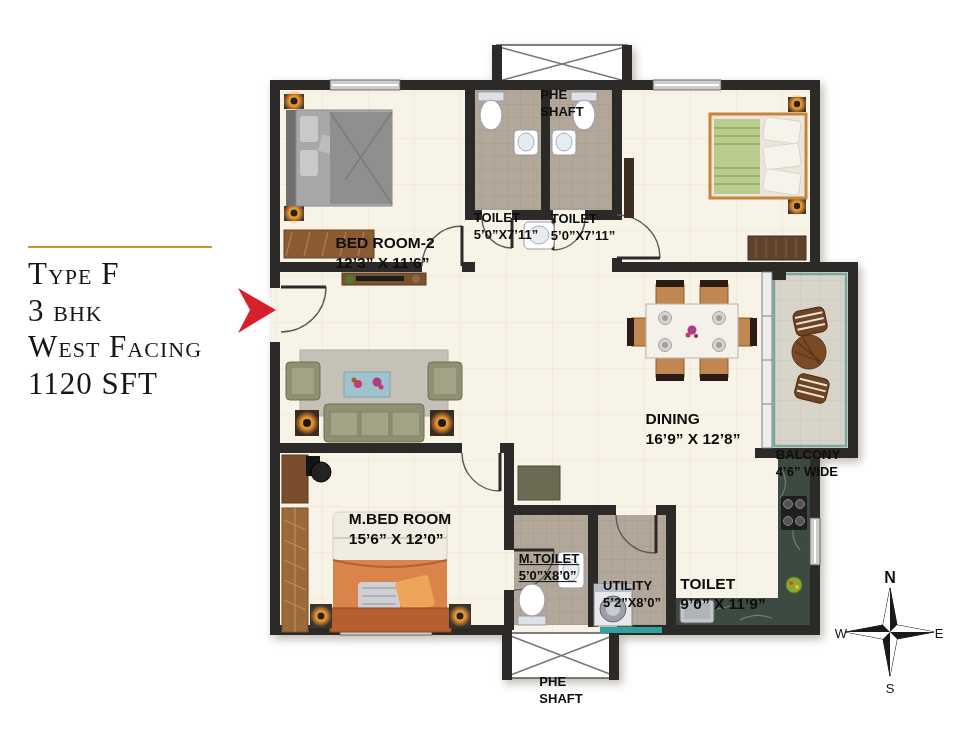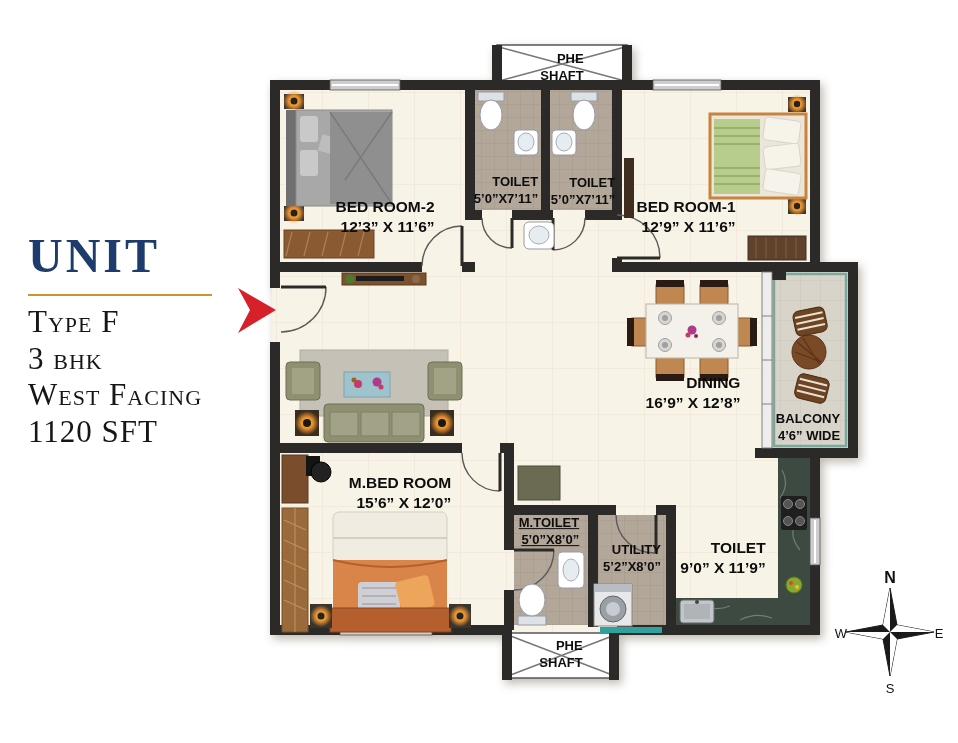--- a/index.html
+++ b/index.html
@@ -6,40 +6,39 @@
   .canvas{position:relative;width:958px;height:743px;background:#ffffff;overflow:hidden;
           font-family:"Liberation Sans",sans-serif;}
   
   .info{position:absolute;left:28px;top:232px;width:230px;}
   .unit-title{margin:0;font-family:"Liberation Serif",serif;font-weight:600;
               font-size:48px;line-height:1;color:#1d3c6d;letter-spacing:3px;}
   .gold-line{width:184px;height:2px;background:#c8962b;margin:14px 0 8px 0;}
   .spec{font-family:"Liberation Serif",serif;font-variant:small-caps;
         font-size:31px;line-height:1.18;color:#161616;letter-spacing:1px;}
   
-  .lbl{position:absolute;transform:translate(-50%,-50%);text-align:right;
-       font-weight:bold;color:#0d0d0d;line-height:1.3;white-space:nowrap;z-index:5;}
+  .lbl{position:absolute;transform:translate(-50%,-50%);text-align:left;
+       font-weight:bold;color:#0d0d0d;line-height:1.3;white-space:nowrap;z-index:5;margin-top:36px;}
   .lbl span{display:block;}
   .s16{font-size:15.5px;}
   .s13{font-size:13px;}
   .s12{font-size:13px;text-decoration:underline;}
   
   .cdir{position:absolute;transform:translate(-50%,-50%);color:#111;z-index:5;
         font-size:13px;}
   .cdir.n{font-weight:bold;font-size:16px;}
   svg{position:absolute;left:0;top:0;}
   .planshadow{filter:drop-shadow(3px 4px 5px rgba(70,55,30,0.35));}
 </style>
 </head>
 <body>
 
 <div class="canvas">
 
   <aside class="info">
-    <h1 class="unit-title">UNIT</h1>
     <div class="gold-line"></div>
     <div class="spec">Type F</div>
     <div class="spec">3 bhk</div>
     <div class="spec">West Facing</div>
     <div class="spec">1120 SFT</div>
   </aside>
 
   <svg width="958" height="743" viewBox="0 0 958 743">
     <defs>
       <pattern id="tile" width="46" height="46" patternUnits="userSpaceOnUse">
@@ -395,24 +394,20 @@
       <span>5’0”X7’11”</span>
   </div>
   <div class="lbl s13" style="left:583px;top:192px">
     <span>TOILET</span>
       <span>5’0”X7’11”</span>
   </div>
   <div class="lbl s16" style="left:385px;top:217px">
     <span>BED ROOM-2</span>
       <span>12’3” X 11’6”</span>
   </div>
-  <div class="lbl s16" style="left:686px;top:217px">
-    <span>BED ROOM-1</span>
-      <span>12’9” X 11’6”</span>
-  </div>
   <div class="lbl s16" style="left:693px;top:393px">
     <span>DINING</span>
       <span>16’9” X 12’8”</span>
   </div>
   <div class="lbl s13" style="left:808px;top:428px">
     <span>BALCONY</span>
       <span>4’6” WIDE</span>
   </div>
   <div class="lbl s16" style="left:400px;top:493px">
     <span>M.BED ROOM</span>

